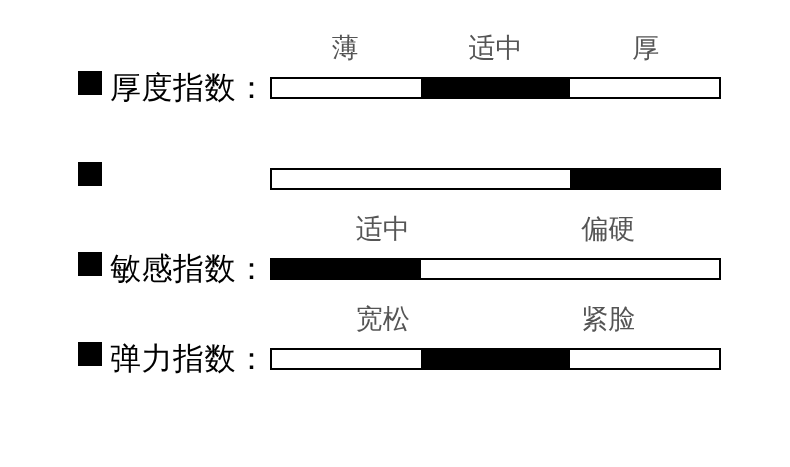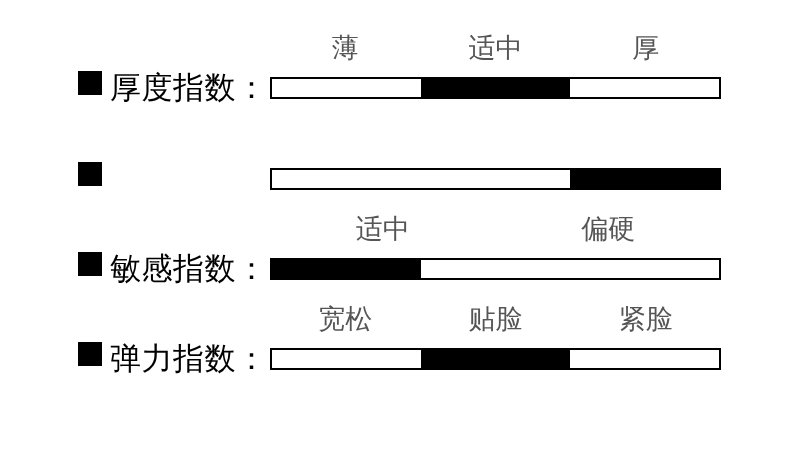--- a/index.html
+++ b/index.html
@@ -110,21 +110,20 @@
     <div class="bar">
       <div class="bar-fill" style="left: 0%; width: 33.3333%;"></div>
     </div>
   </section>
 
   <section class="index-row row-4">
     <span class="bullet"></span>
     <h2 class="row-title"><span>弹力指数</span><span>：</span></h2>
     <div class="scale-labels">
       <span class="scale-label">宽松</span>
-      <span class="scale-label">贴脸</span>
       <span class="scale-label">紧脸</span>
     </div>
     <div class="bar">
       <div class="bar-fill" style="left: 33.3333%; width: 33.3333%;"></div>
     </div>
   </section>
 
 </div>
 
 </body></html>

